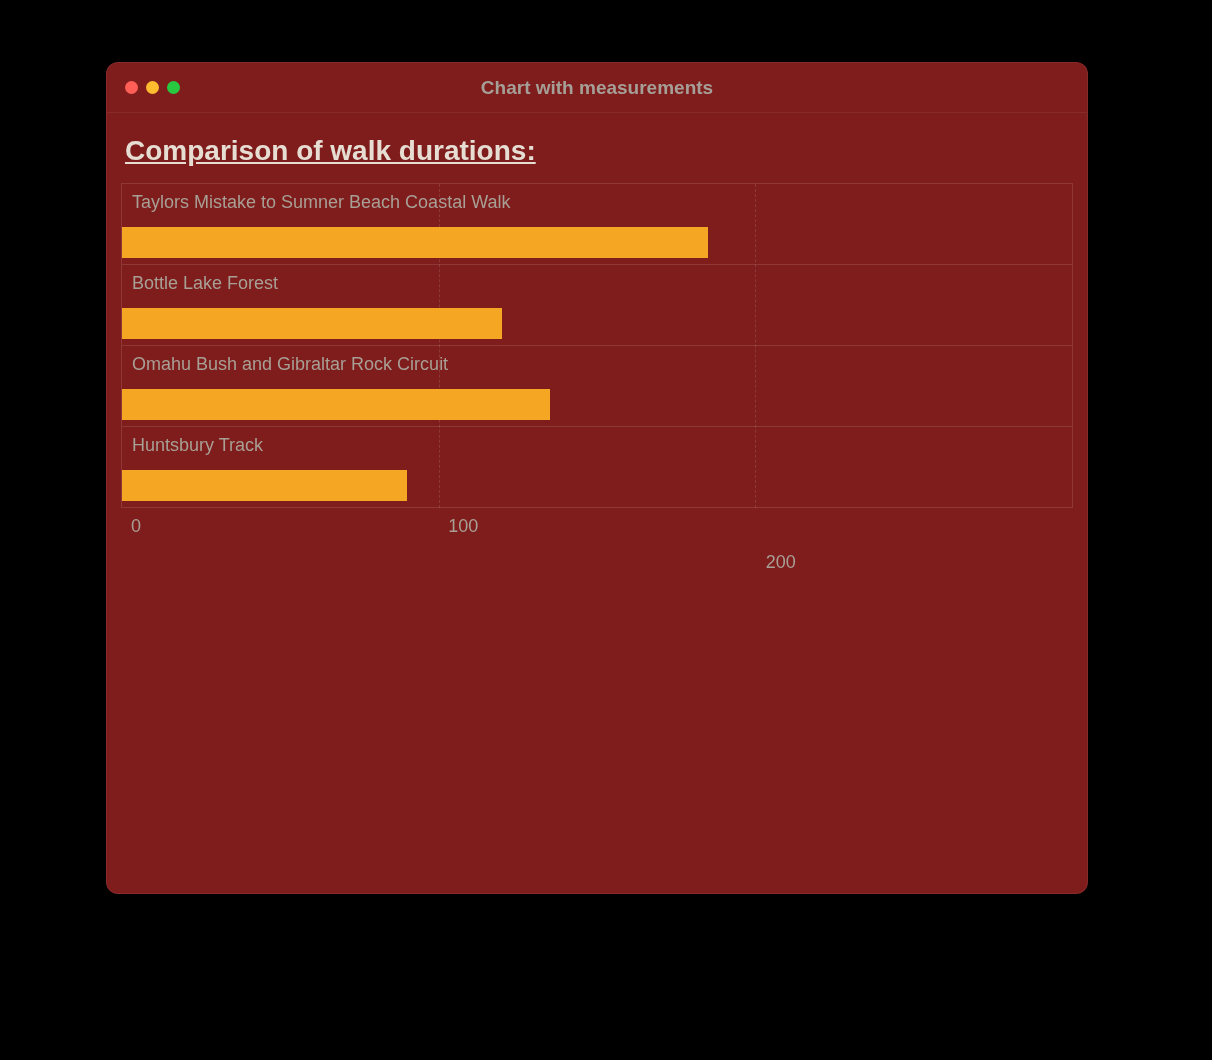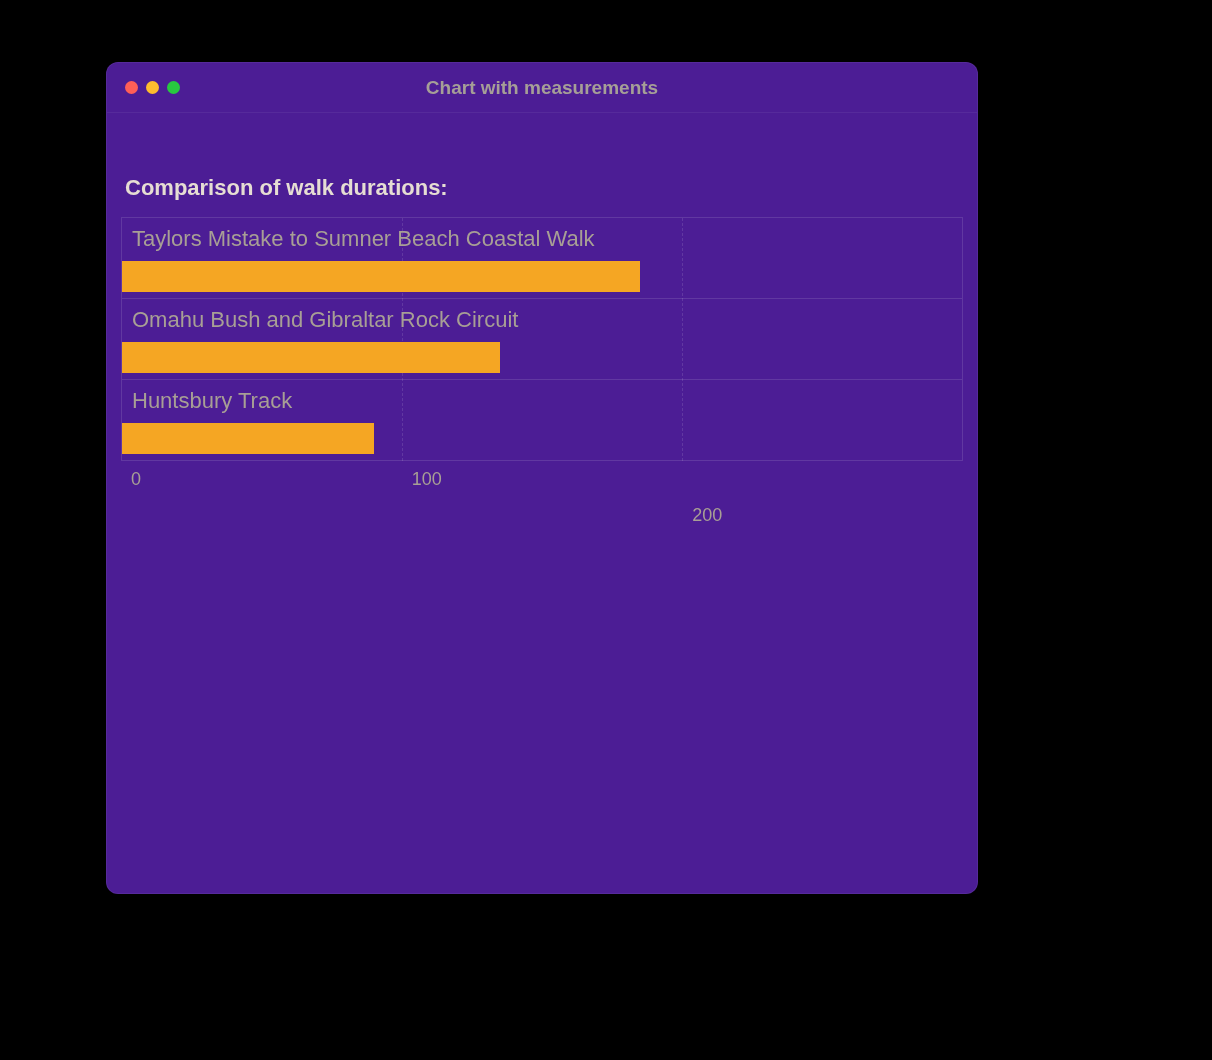--- a/index.html
+++ b/index.html
@@ -7,29 +7,28 @@
     width: 1212px;
     height: 1060px;
     background: #000;
     font-family: -apple-system, BlinkMacSystemFont, "Segoe UI", Helvetica, Arial, sans-serif;
     overflow: hidden;
   }
   .window {
     position: absolute;
     left: 106px;
     top: 62px;
-    width: 872px;
+    width: 982px;
     height: 832px;
-    background: #4c1d95;
+    background: #7f1d1d;
     border-radius: 12px;
     box-shadow: 0 20px 60px rgba(0,0,0,0.6);
     border: 1px solid rgba(255,255,255,0.06);
     display: flex;
     flex-direction: column;
-    gap: 40px;
   }
   .titlebar {
     height: 50px;
     display: flex;
     align-items: center;
     padding: 0 18px;
     border-bottom: 1px solid rgba(255,255,255,0.06);
     position: relative;
   }
   .traffic-lights {
@@ -54,41 +53,42 @@
     color: #a69f97;
     pointer-events: none;
   }
   .content {
     flex: 1;
     padding: 22px 14px 14px 14px;
     display: flex;
     flex-direction: column;
   }
   .heading {
-    font-size: 22px;
+    font-size: 28px;
     font-weight: 700;
     color: #e6ddd3;
     margin-bottom: 16px;
     padding-left: 4px;
+    text-decoration: underline;
   }
   .chart {
     position: relative;
     border: 1px solid rgba(255,255,255,0.12);
     border-bottom: none;
   }
   .row {
     position: relative;
     height: 81px;
     border-bottom: 1px solid rgba(255,255,255,0.12);
   }
   .row-label {
     position: absolute;
     left: 10px;
     top: 8px;
-    font-size: 22px;
+    font-size: 18px;
     color: #a89f95;
     white-space: nowrap;
   }
   .bar {
     position: absolute;
     left: 0;
     bottom: 6px;
     height: 31px;
     background: #f5a623;
   }
@@ -126,20 +126,24 @@
   <div class="content">
     <div class="heading">Comparison of walk durations:</div>
     <div class="chart" id="chart">
         <div class="gridline" style="left: 33.3333%;"></div>
         <div class="gridline" style="left: 66.6667%;"></div>
         <div class="row">
           <div class="row-label">Taylors Mistake to Sumner Beach Coastal Walk</div>
           <div class="bar" style="width: 61.6667%; background: rgb(245, 166, 35);"></div>
         </div>
         <div class="row">
+          <div class="row-label">Bottle Lake Forest</div>
+          <div class="bar" style="width: 40%; background: rgb(245, 166, 35);"></div>
+        </div>
+        <div class="row">
           <div class="row-label">Omahu Bush and Gibraltar Rock Circuit</div>
           <div class="bar" style="width: 45%; background: rgb(245, 166, 35);"></div>
         </div>
         <div class="row">
           <div class="row-label">Huntsbury Track</div>
           <div class="bar" style="width: 30%; background: rgb(245, 166, 35);"></div>
         </div>
       </div>
     <div class="axis" id="axis">
         <div class="tick-label" style="left: calc(0% + 10px);">0</div>

